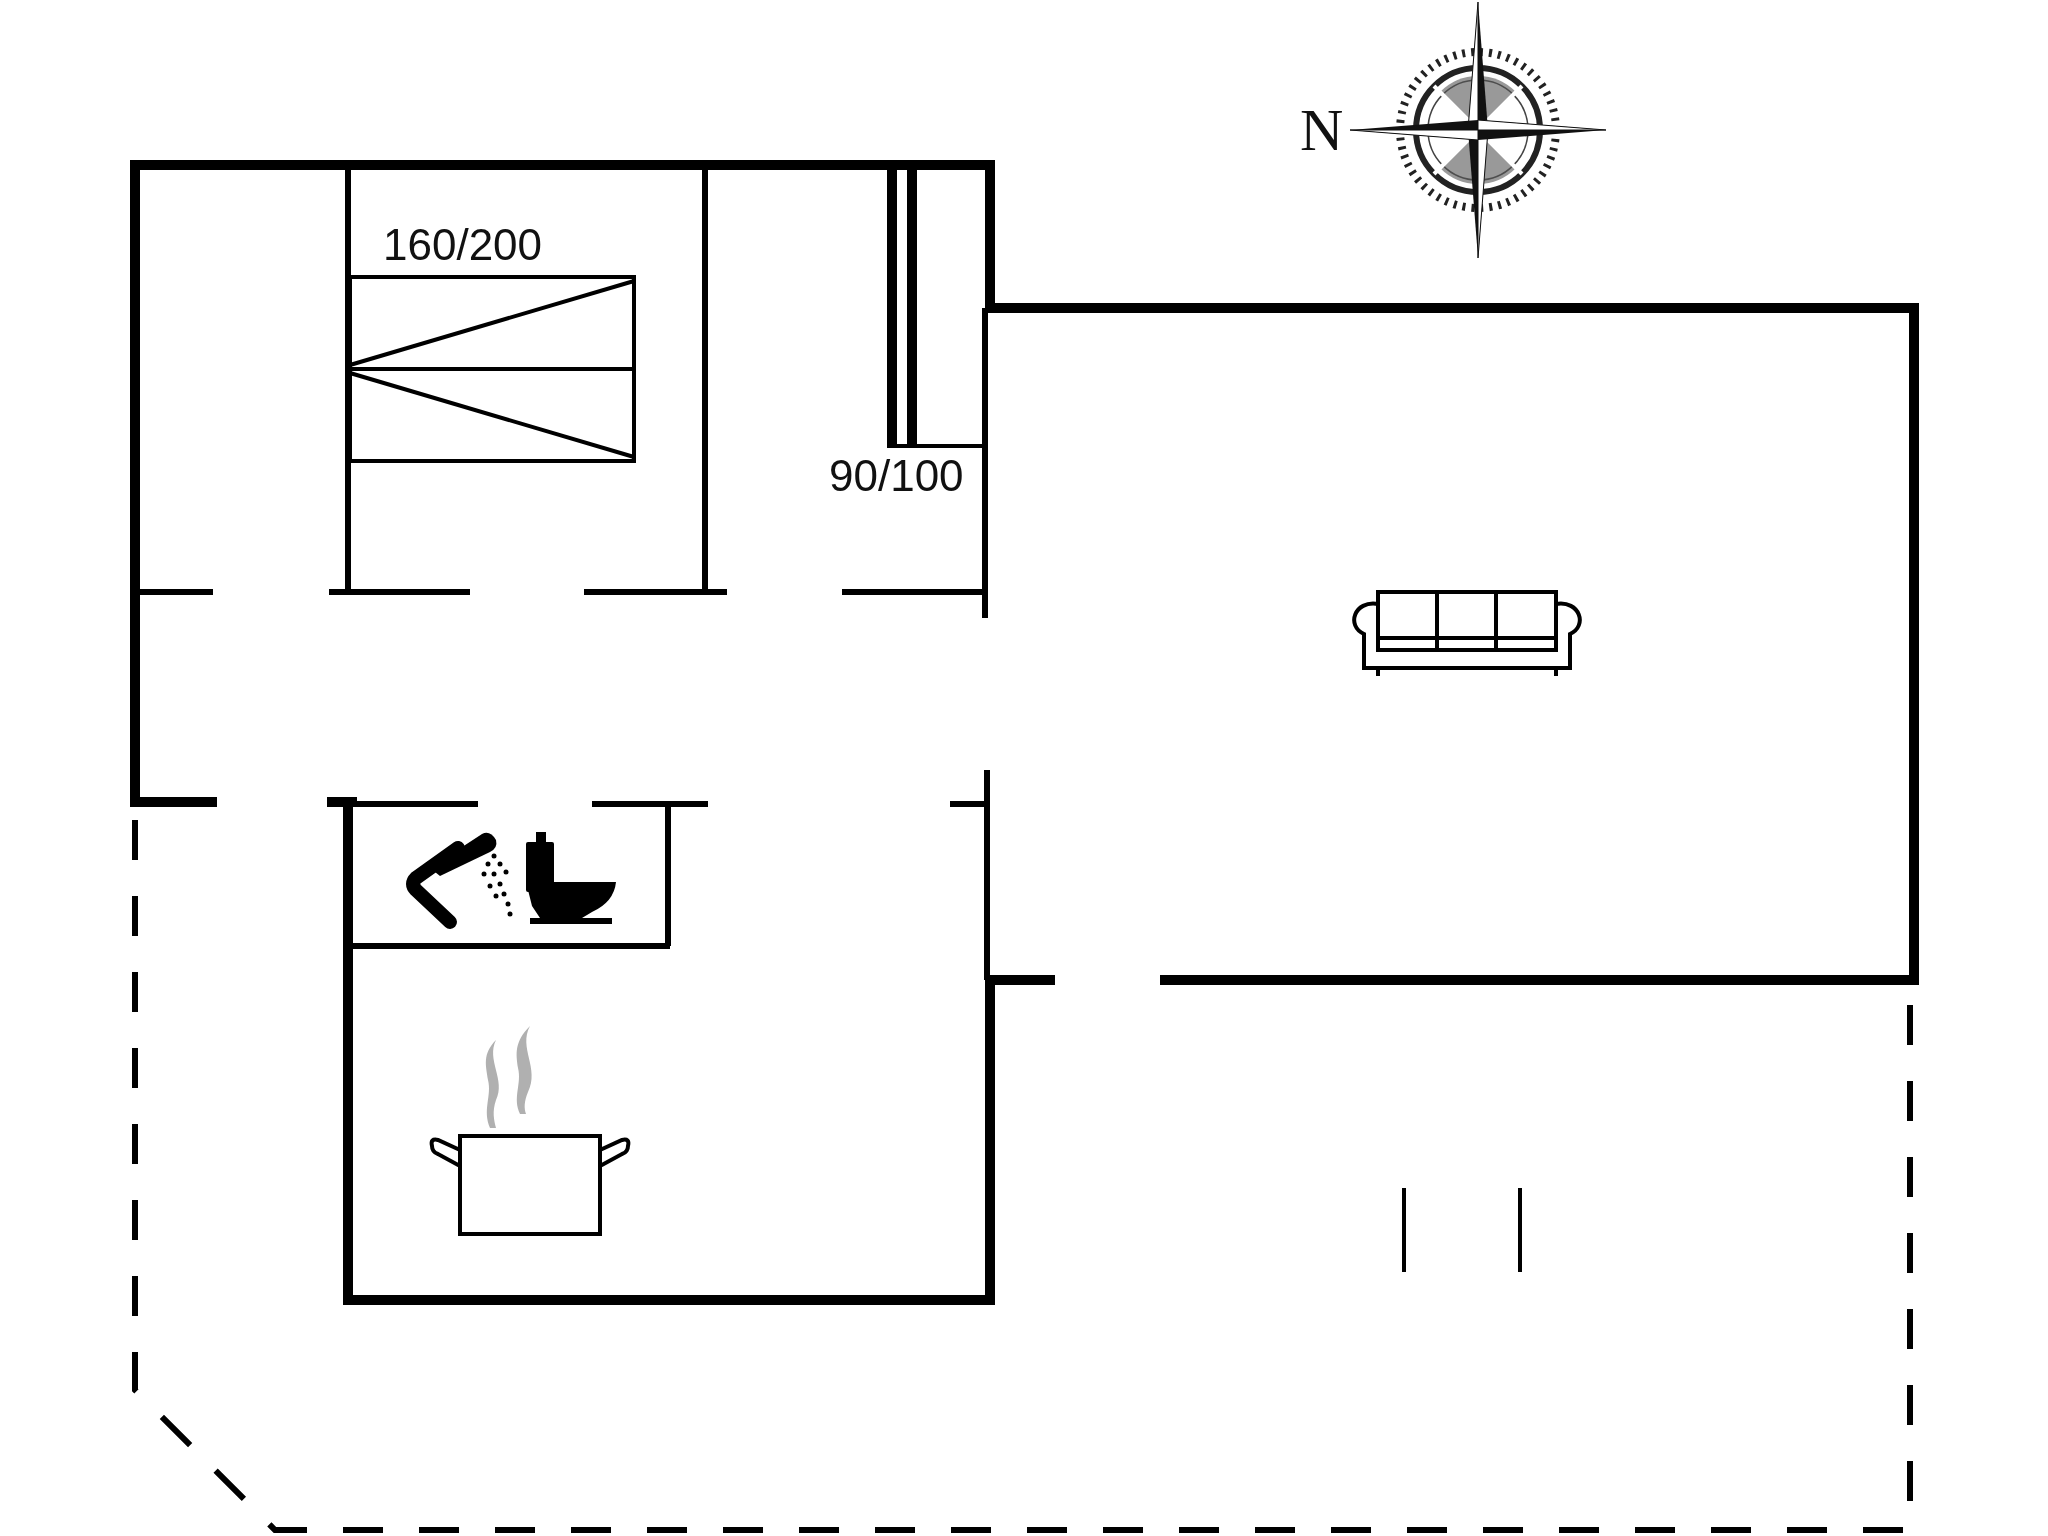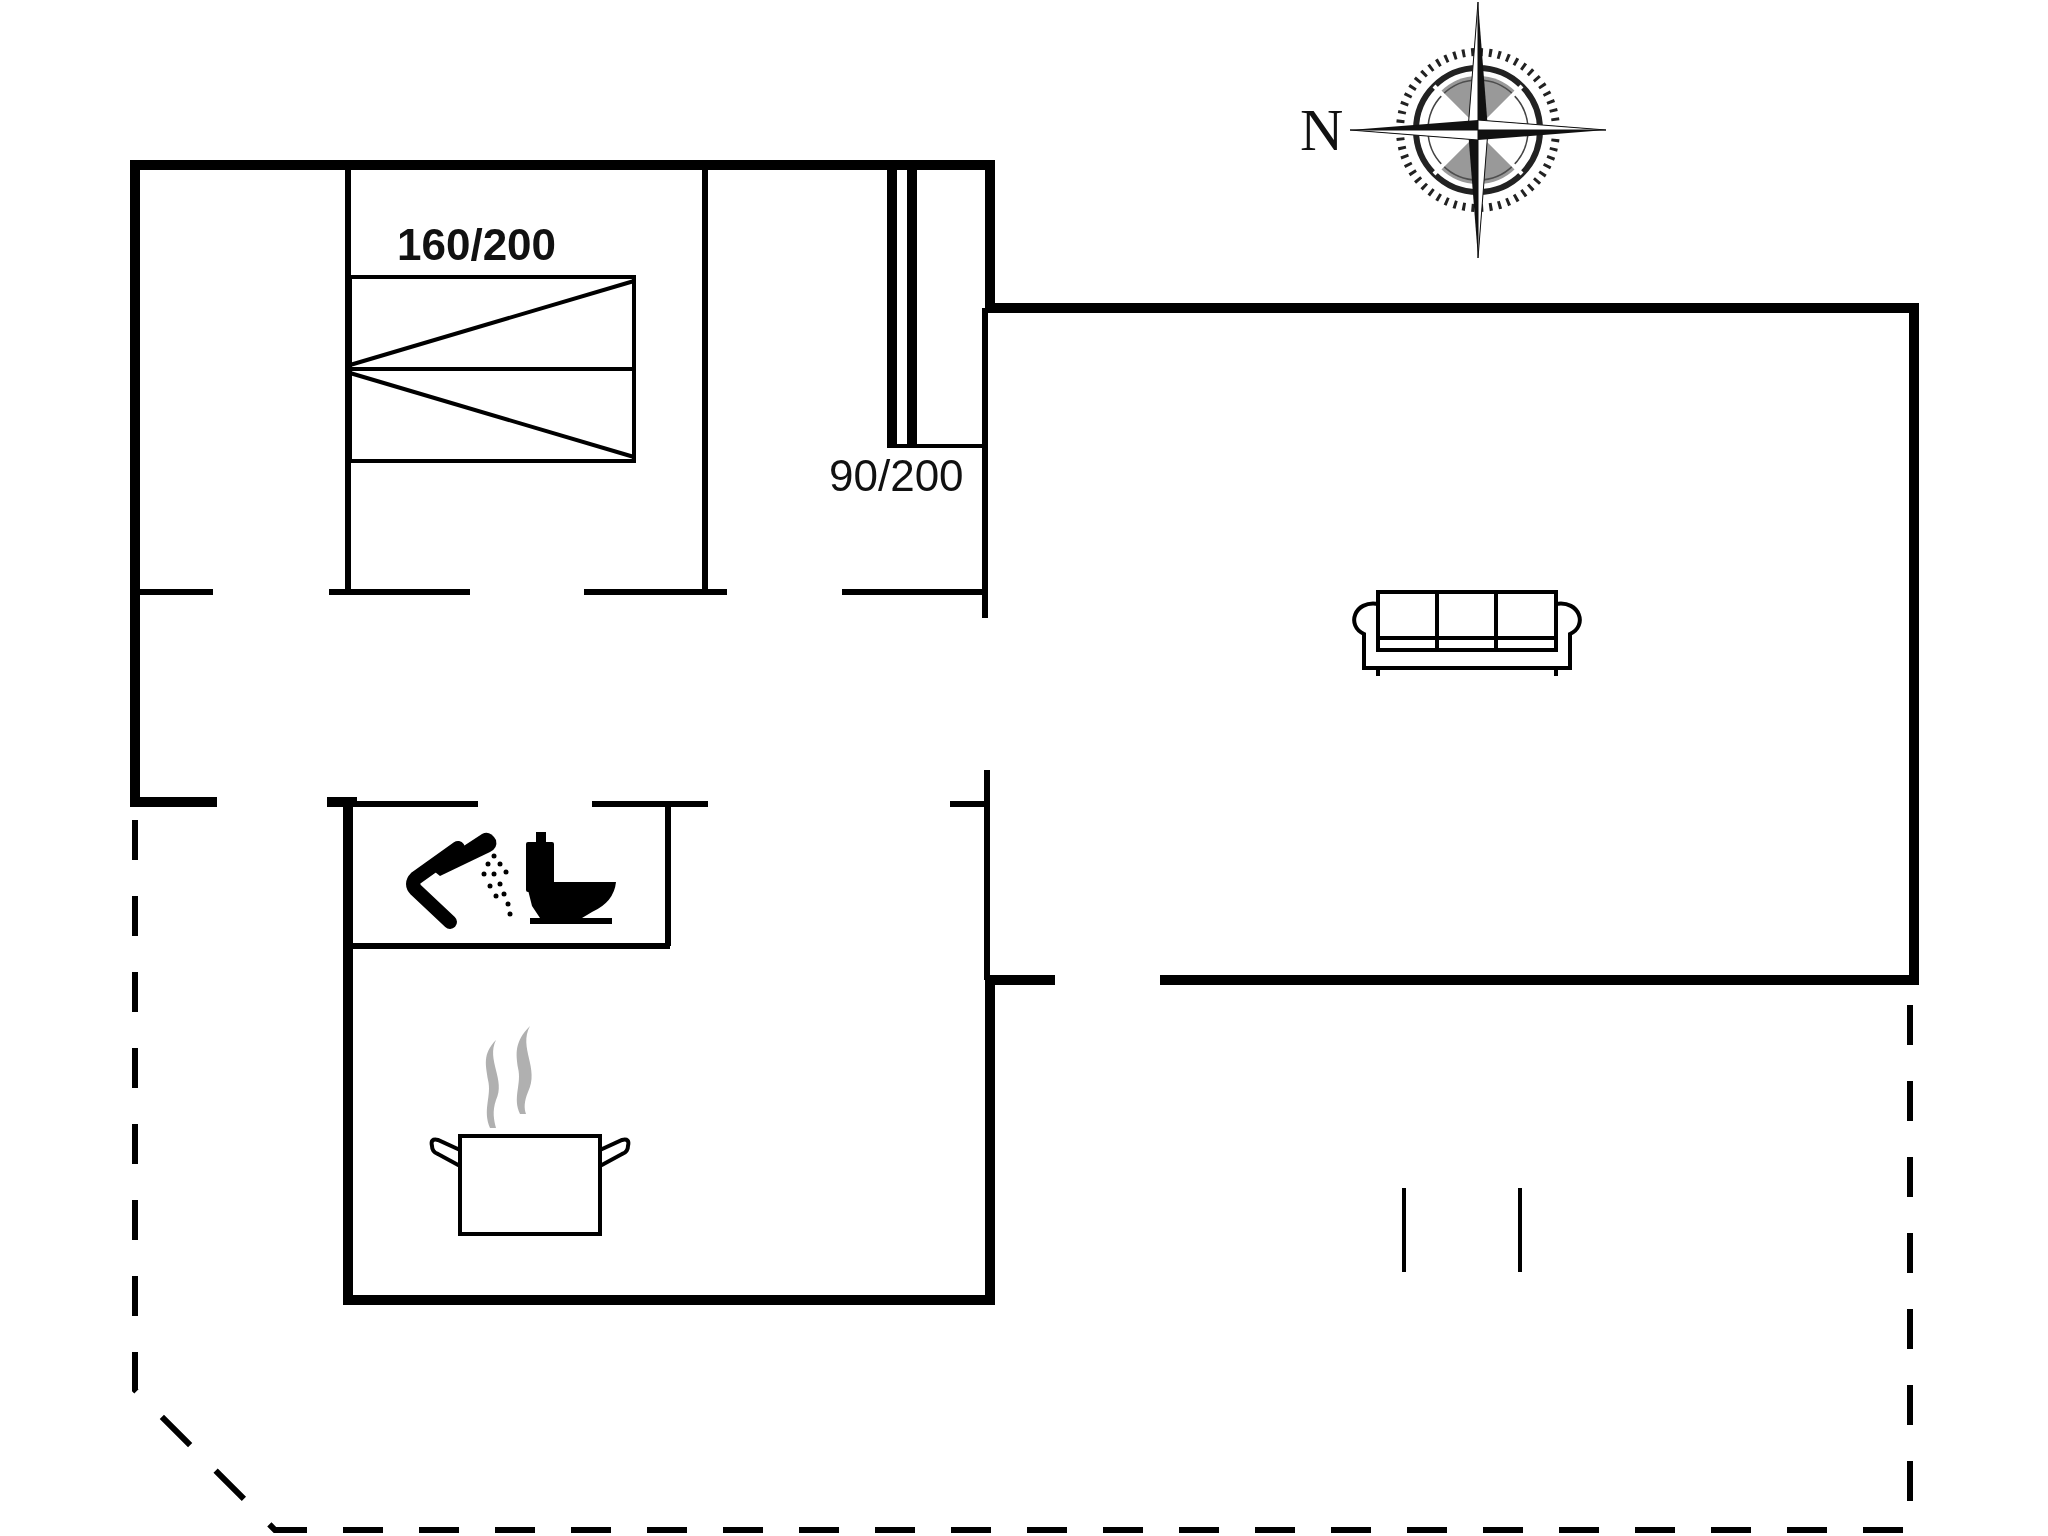--- a/index.html
+++ b/index.html
@@ -131,14 +131,14 @@
     <path d="M0,-128 L10,0 L0,128 L-10,0 Z" fill="#111"></path>
     <path d="M0,-128 L-10,0 L0,0 Z" fill="#fff" stroke="#111" stroke-width="1"></path>
     <path d="M0,128 L10,0 L0,0 Z" fill="#fff" stroke="#111" stroke-width="1"></path>
     <path d="M-128,0 L0,-10 L128,0 L0,10 Z" fill="#111"></path>
     <path d="M128,0 L0,-10 L0,0 Z" fill="#fff" stroke="#111" stroke-width="1"></path>
     <path d="M-128,0 L0,10 L0,0 Z" fill="#fff" stroke="#111" stroke-width="1"></path>
   </g>
 </svg>
 
 <div class="north" style="left:1300px; top:100px;">N</div>
-<div class="label" style="left:397px; top:223px;font-weight:bold;">160/200</div>
-<div class="label" style="left:829px; top:454px;">90/200</div>
+<div class="label" style="left:383px; top:223px;">160/200</div>
+<div class="label" style="left:829px; top:454px;">90/100</div>
 
 </body></html>

